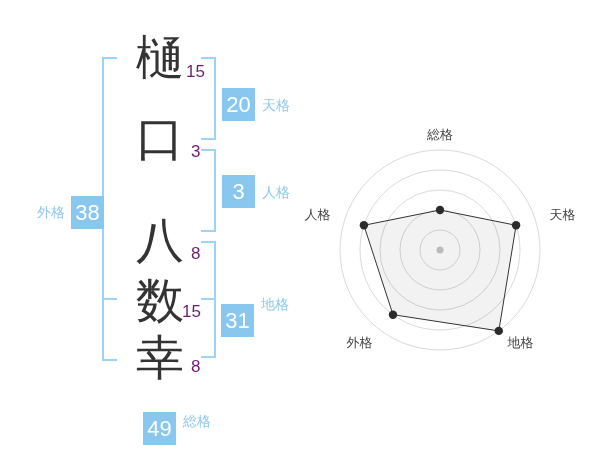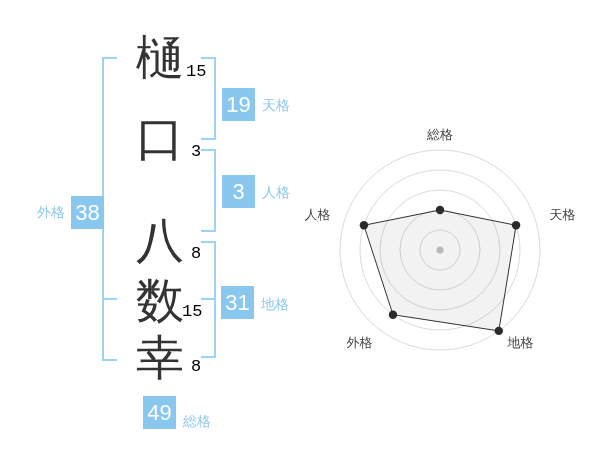--- a/index.html
+++ b/index.html
@@ -7,21 +7,21 @@
     position:relative;width:600px;height:470px;background:#ffffff;
     font-family:"Liberation Sans","DejaVu Sans",sans-serif;overflow:hidden;
   }
   
   .kchar{
     position:absolute;left:130px;width:60px;height:50px;text-align:center;
     font-size:48px;line-height:50px;color:#333;
   }
   #char0{top:33px}#char1{top:114px}#char2{top:216px}#char3{top:276px}#char4{top:333px}
   
-  .scount{position:absolute;font-size:17px;color:#000000;font-family:Liberation Mono, monospace;}
+  .scount{position:absolute;font-size:17px;color:#701a75;}
   #s0{left:186px;top:62px}#s1{left:191px;top:142px}#s2{left:191px;top:244px}
   #s3{left:182px;top:302px}#s4{left:191px;top:357px}
   
   .bracket{position:absolute;width:13px;}
   .bracket .tick{position:absolute;left:0;width:13px;height:2px;background:#9ED3F4;}
   #bracket-gaikaku{left:102px;top:57px;height:304px;border-left:2px solid #9ED3F4;}
   #bracket-gaikaku .t1{top:0}#bracket-gaikaku .t2{top:241px}#bracket-gaikaku .t3{bottom:0}
   .bracket.right{border-right:2px solid #9ED3F4;}
   #bracket-tenkaku{left:201px;top:57px;height:83px;}
   #bracket-jinkaku{left:201px;top:149px;height:83px;}
@@ -29,23 +29,23 @@
   .bracket.right .t1{top:0}.bracket.right .t3{bottom:0}
   #bracket-chikaku .t2{top:57px}
   
   .badge{
     position:absolute;width:33px;height:33px;background:#89C7EE;color:#fff;
     font-size:22px;line-height:33px;text-align:center;
   }
   .kaku-label{position:absolute;font-size:14px;color:#8FC9EE;white-space:nowrap;}
   #badge-tenkaku{left:222px;top:88px}   #label-tenkaku{left:262px;top:97px}
   #badge-jinkaku{left:222px;top:175px}  #label-jinkaku{left:262px;top:184px}
-  #badge-chikaku{left:221px;top:286px}  #label-chikaku{left:261px;top:296px}
+  #badge-chikaku{left:221px;top:304px}  #label-chikaku{left:261px;top:296px}
   #badge-gaikaku{left:71px;top:196px}   #label-gaikaku{left:37px;top:204px}
-  #badge-soukaku{left:143px;top:396px}  #label-soukaku{left:183px;top:413px}
+  #badge-soukaku{left:143px;top:412px}  #label-soukaku{left:183px;top:413px}
   
   #radar{position:absolute;left:300px;top:110px;}
 </style>
 </head>
 <body>
 
 <div class="screen">
 
   <div class="kchar" id="char0">樋</div>
   <div class="kchar" id="char1">口</div>
@@ -71,21 +71,21 @@
   <div class="bracket right" id="bracket-jinkaku">
     <div class="tick t1"></div>
     <div class="tick t3"></div>
   </div>
   <div class="bracket right" id="bracket-chikaku">
     <div class="tick t1"></div>
     <div class="tick t2"></div>
     <div class="tick t3"></div>
   </div>
 
-  <div class="badge" id="badge-tenkaku">19</div>
+  <div class="badge" id="badge-tenkaku">20</div>
   <div class="kaku-label" id="label-tenkaku">天格</div>
 
   <div class="badge" id="badge-jinkaku">3</div>
   <div class="kaku-label" id="label-jinkaku">人格</div>
 
   <div class="badge" id="badge-chikaku">31</div>
   <div class="kaku-label" id="label-chikaku">地格</div>
 
   <div class="badge" id="badge-gaikaku">38</div>
   <div class="kaku-label" id="label-gaikaku">外格</div>

